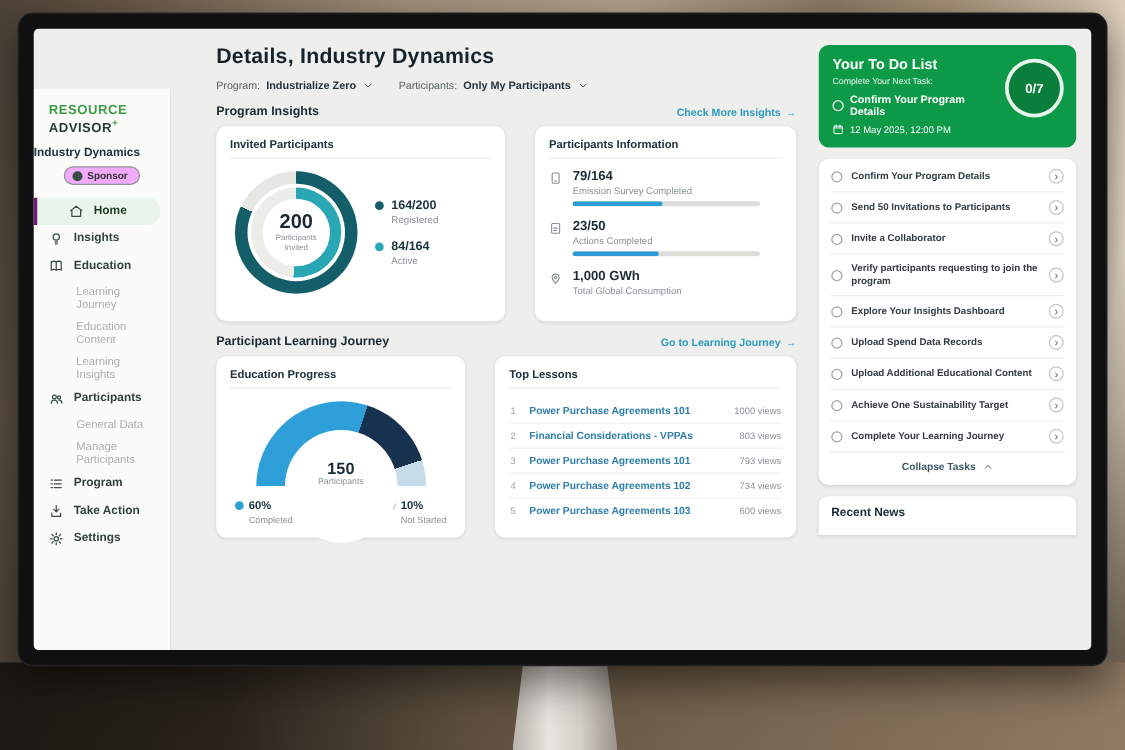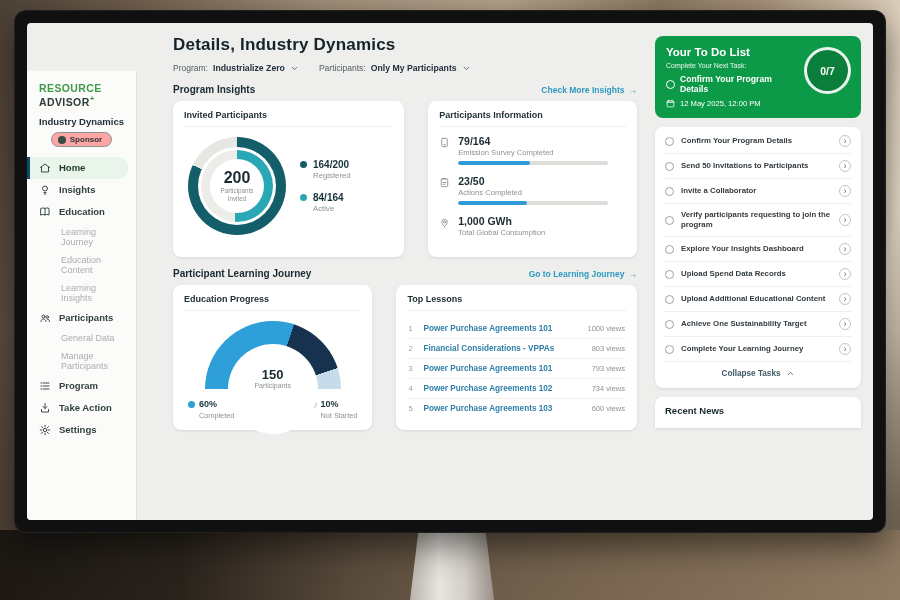--- a/index.html
+++ b/index.html
@@ -20,27 +20,27 @@
     background:#101010; border-radius:12px; padding:13px;
     box-shadow:0 12px 34px rgba(0,0,0,.55), inset 0 0 2px rgba(255,255,255,.25); }
   .screen { position:relative; width:100%; height:100%; background:#eeeeec; border-radius:4px; overflow:hidden; font-size:9px; color:#2c3840; }
 
   
   .sidebar { position:absolute; left:0; top:0; bottom:0; width:110px; background:#fbfbfa; border-right:1px solid #e2e2de;margin-top:48px; }
   .logo { padding:11px 12px 4px; font-size:10.5px; font-weight:800; letter-spacing:.4px; }
   .logo .res { color:#3f9a48; }
   .logo .adv { color:#2c3b33; }
   .logo .plus { color:#3f9a48; font-size:8px; vertical-align:super; }
-  .org { text-align:center; font-size:9.5px; font-weight:700; color:#23313a; margin-top:4px; }
-  .badge { display:flex; align-items:flex-end; gap:4px; width:max-content; margin:5px auto 0; border:1px solid #8d948f; border-radius:10px; padding:2px 9px 2px 6px; font-size:8px; font-weight:600; color:#333; background:#fca5a5; }
+  .org { font-size:9.5px; font-weight:700; color:#23313a; margin-top:4px; }
+  .badge { display:flex; align-items:flex-end; gap:4px; width:max-content; margin:5px auto 0; border:1px solid #8d948f; border-radius:10px; padding:2px 9px 2px 6px; font-size:8px; font-weight:600; color:#333; background:#f0abfc; }
   .badge .dot { width:8px; height:8px; border-radius:50%; background:#3a4a42; }
   .nav { margin-top:10px; }
   .nav-item { display:flex; align-items:center; gap:8px; padding:5px 12px; font-size:9.5px; font-weight:700; color:#31403f; cursor:pointer; }
   .nav-item svg { flex:0 0 auto; }
-  .nav-item.active { background:#e9f4ea; border-left:3px solid #0c4a6e; padding-left:9px; color:#1f3a26; border-radius:0 10px 10px 0; margin-right:8px; }
+  .nav-item.active { background:#e9f4ea; border-left:3px solid #701a75; padding-left:25px; color:#1f3a26; border-radius:0 10px 10px 0; margin-right:8px; }
   .nav-sub { padding:4px 12px 4px 34px; font-size:9px; font-weight:500; color:#a9aeae; cursor:pointer; }
 
   
   .main { position:absolute; left:130px; top:0; right:224px; bottom:0; padding:12px 12px 0 16px; }
   .welcome { font-size:17px; font-weight:800; color:#15232b; letter-spacing:.2px; }
   .filters { display:flex; gap:20px; margin-top:8px; align-items:center; }
   .filter { display:flex; align-items:center; gap:5px; font-size:8.5px; color:#55605f; }
   .filter b { color:#22303a; font-size:8.7px; }
   .sec-row { display:flex; justify-content:space-between; align-items:center; margin-top:11px; }
   .sec-title { font-size:10px; font-weight:800; color:#182a30; }

